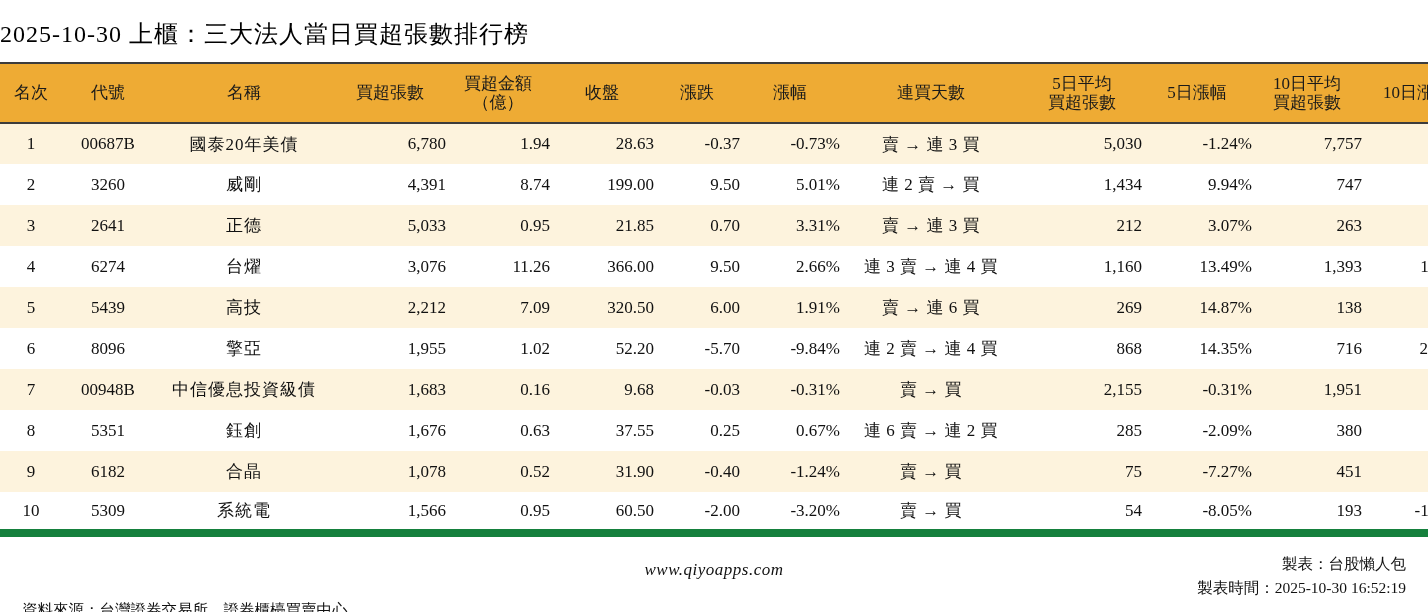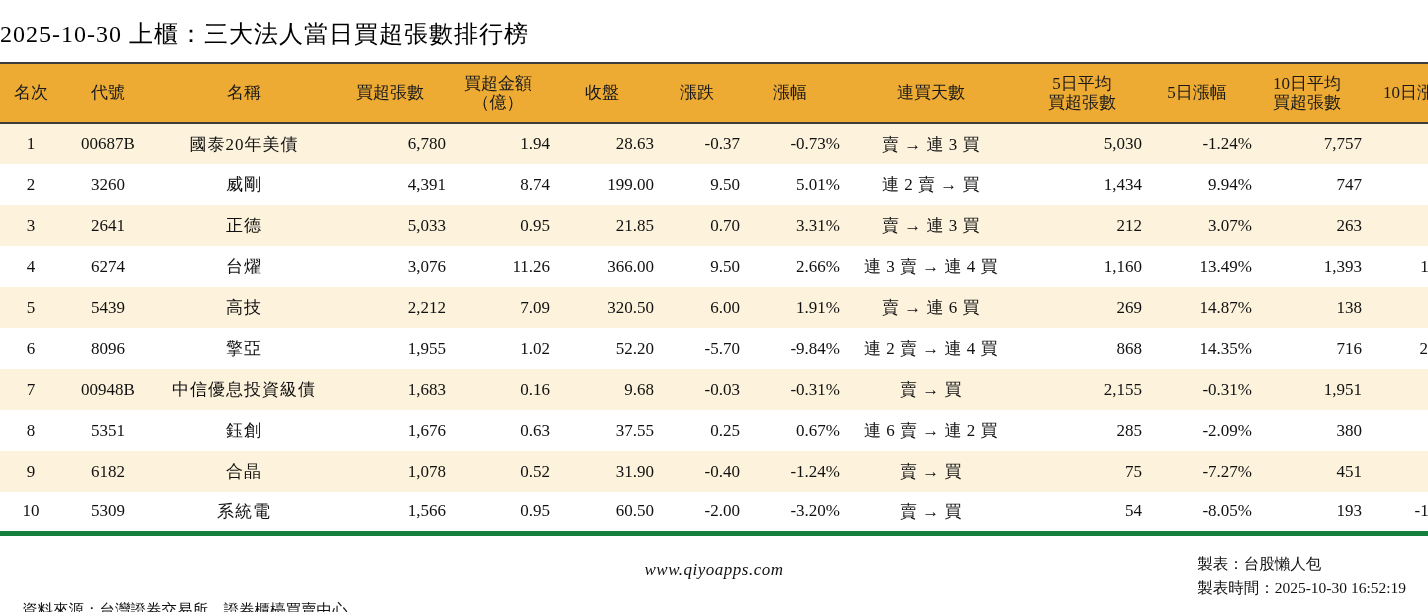--- a/index.html
+++ b/index.html
@@ -56,21 +56,21 @@
   table.rank tbody tr {
     height: 41px;
   }
   table.rank tbody tr.odd {
     background: #fdf3dd;
   }
   table.rank tbody tr.even {
     background: #ffffff;
   }
   table.rank tbody tr:last-child td {
-    border-bottom: 5px solid #15803d;
+    border-bottom: 8px solid #15803d;
   }
   td.c { text-align: center; }
   td.r { text-align: right; padding-right: 14px; }
   .name-cell {
     text-align: center;
     letter-spacing: 1px;
   }
   .up { color: #d40000; }
   .down { color: #0a7a33; }
   .streak {
@@ -107,20 +107,21 @@
     text-align: center;
     font-family: "Liberation Serif", "DejaVu Serif", serif;
     font-size: 17px;
     font-style: italic;
     letter-spacing: 0.5px;
   }
   .footer .maker {
     position: absolute;
     right: 22px;
     top: 0px;
+    text-align: right;
     font-size: 15.5px;
     line-height: 1.55;
   }
 </style>
 </head>
 <body>
 
 <div class="page">
 
   <div class="title">2025-10-30 上櫃：三大法人當日買超張數排行榜</div>

